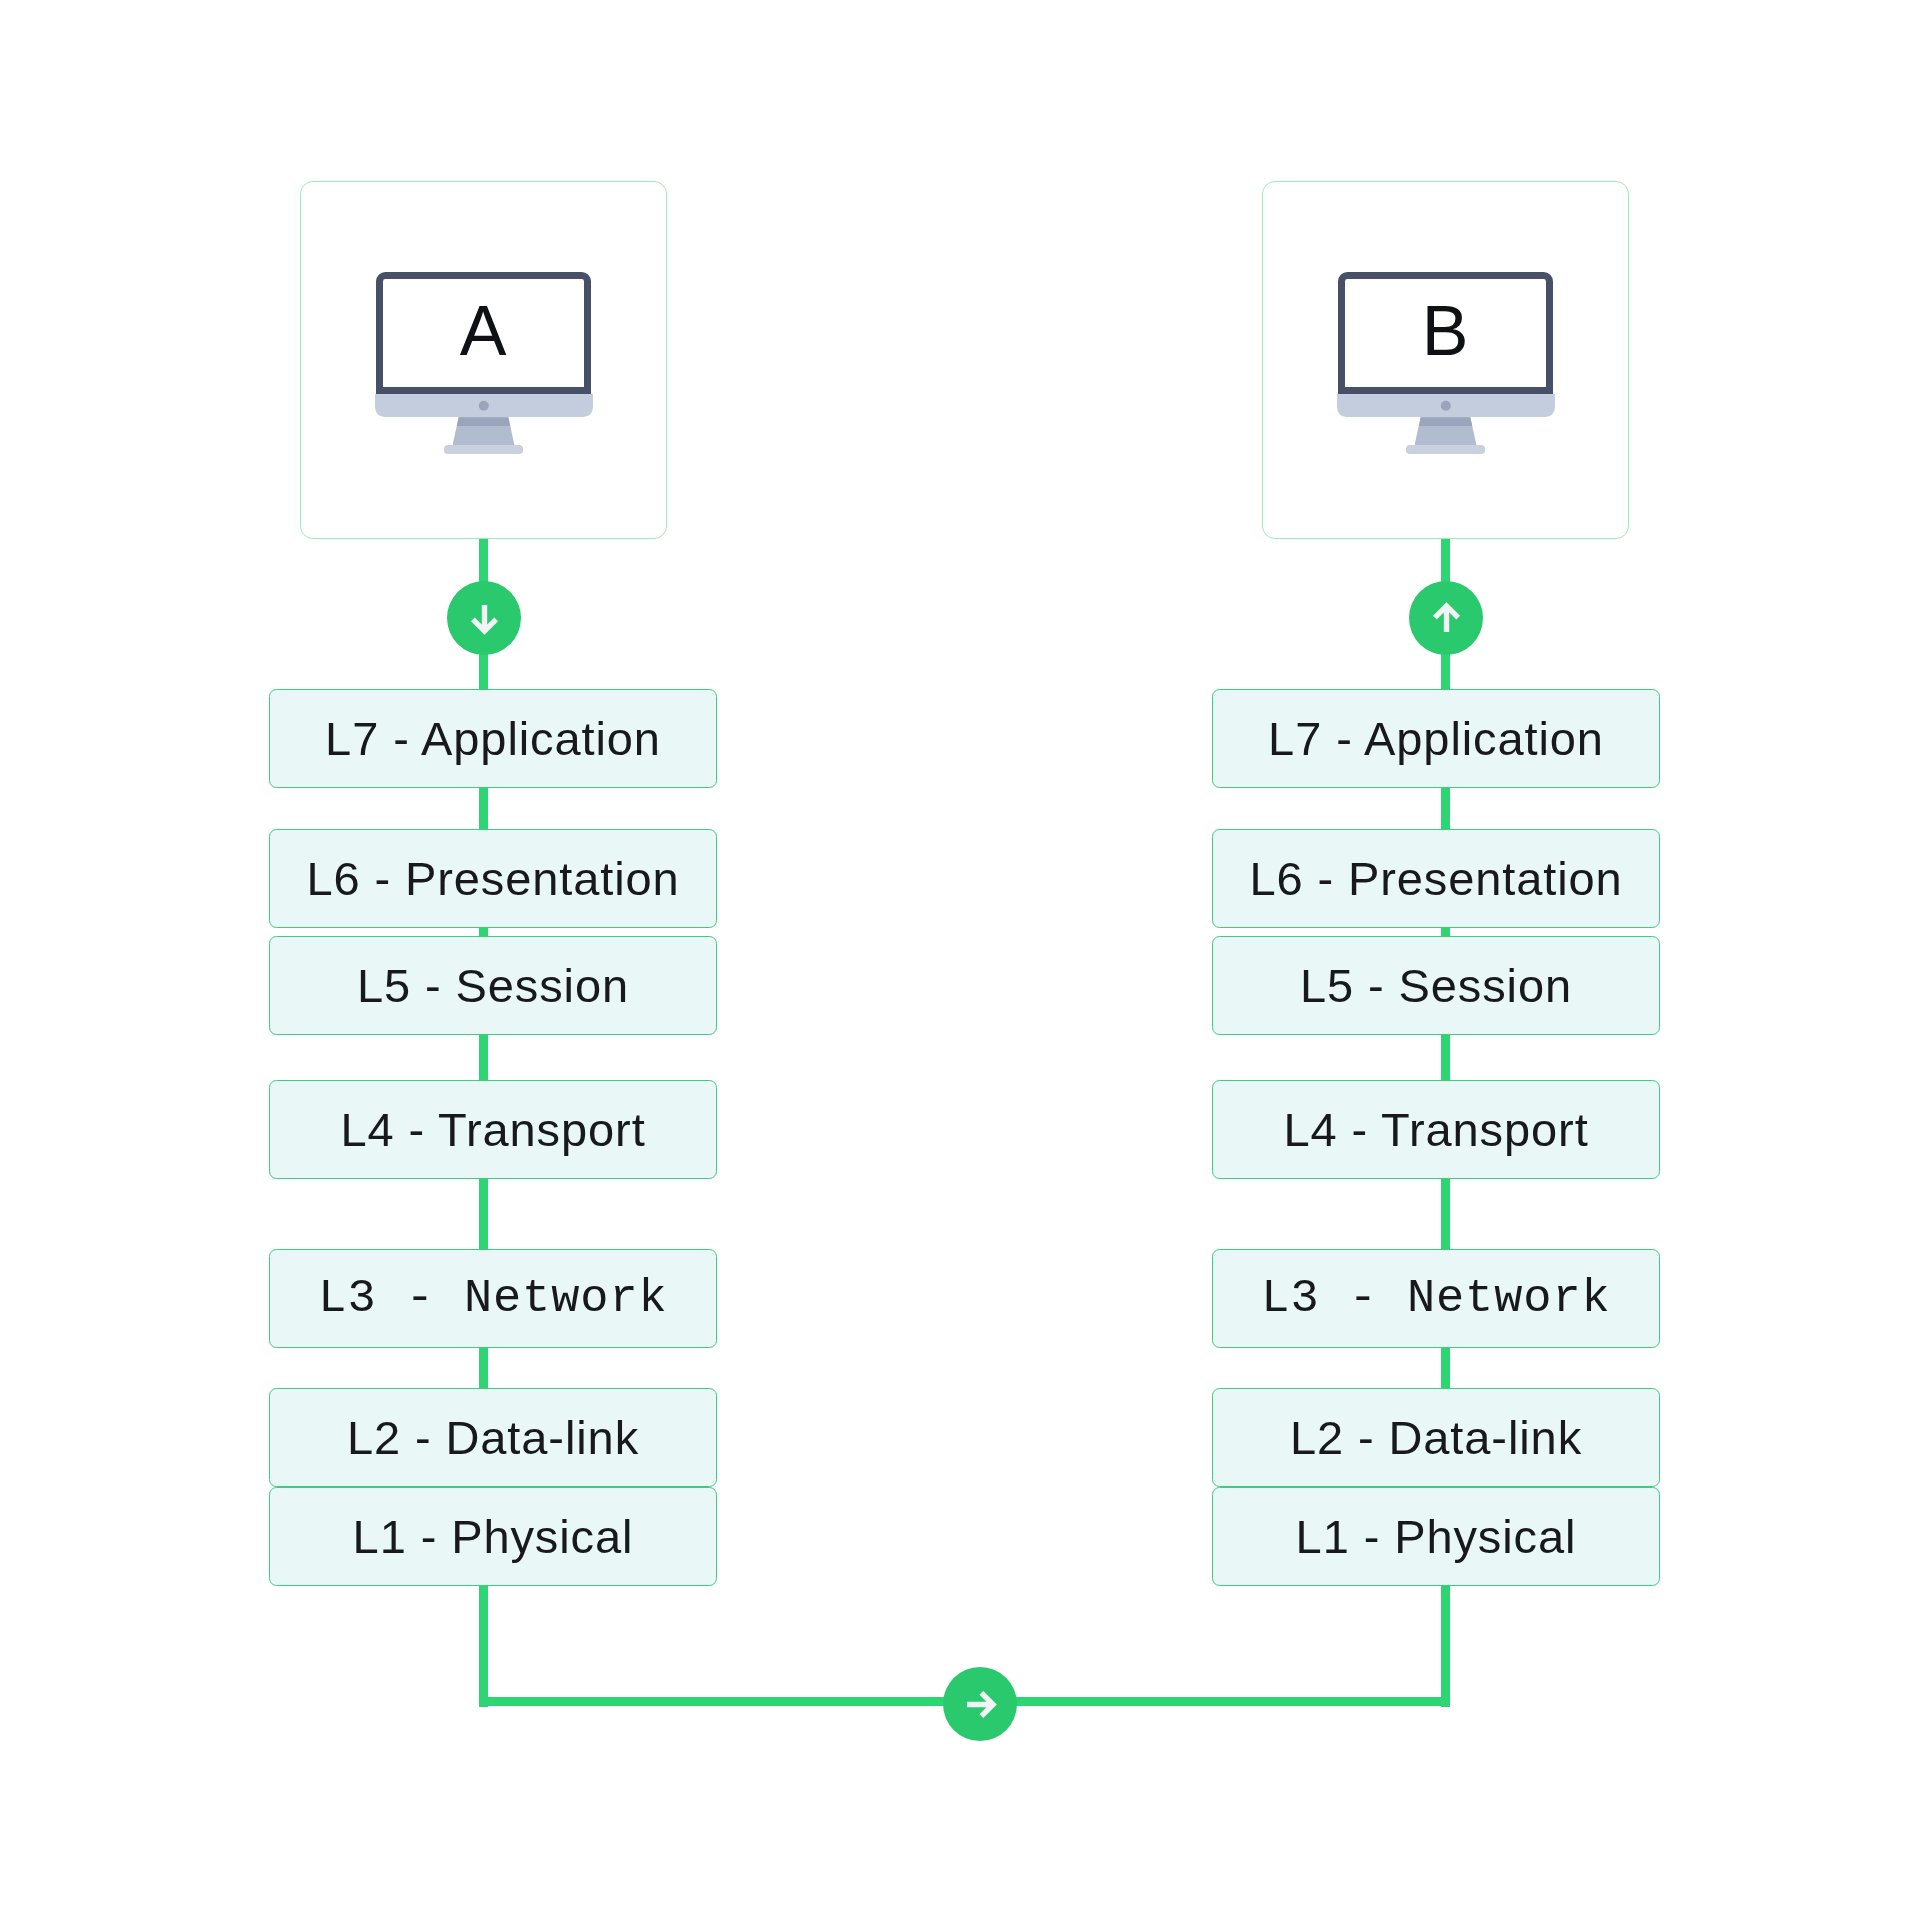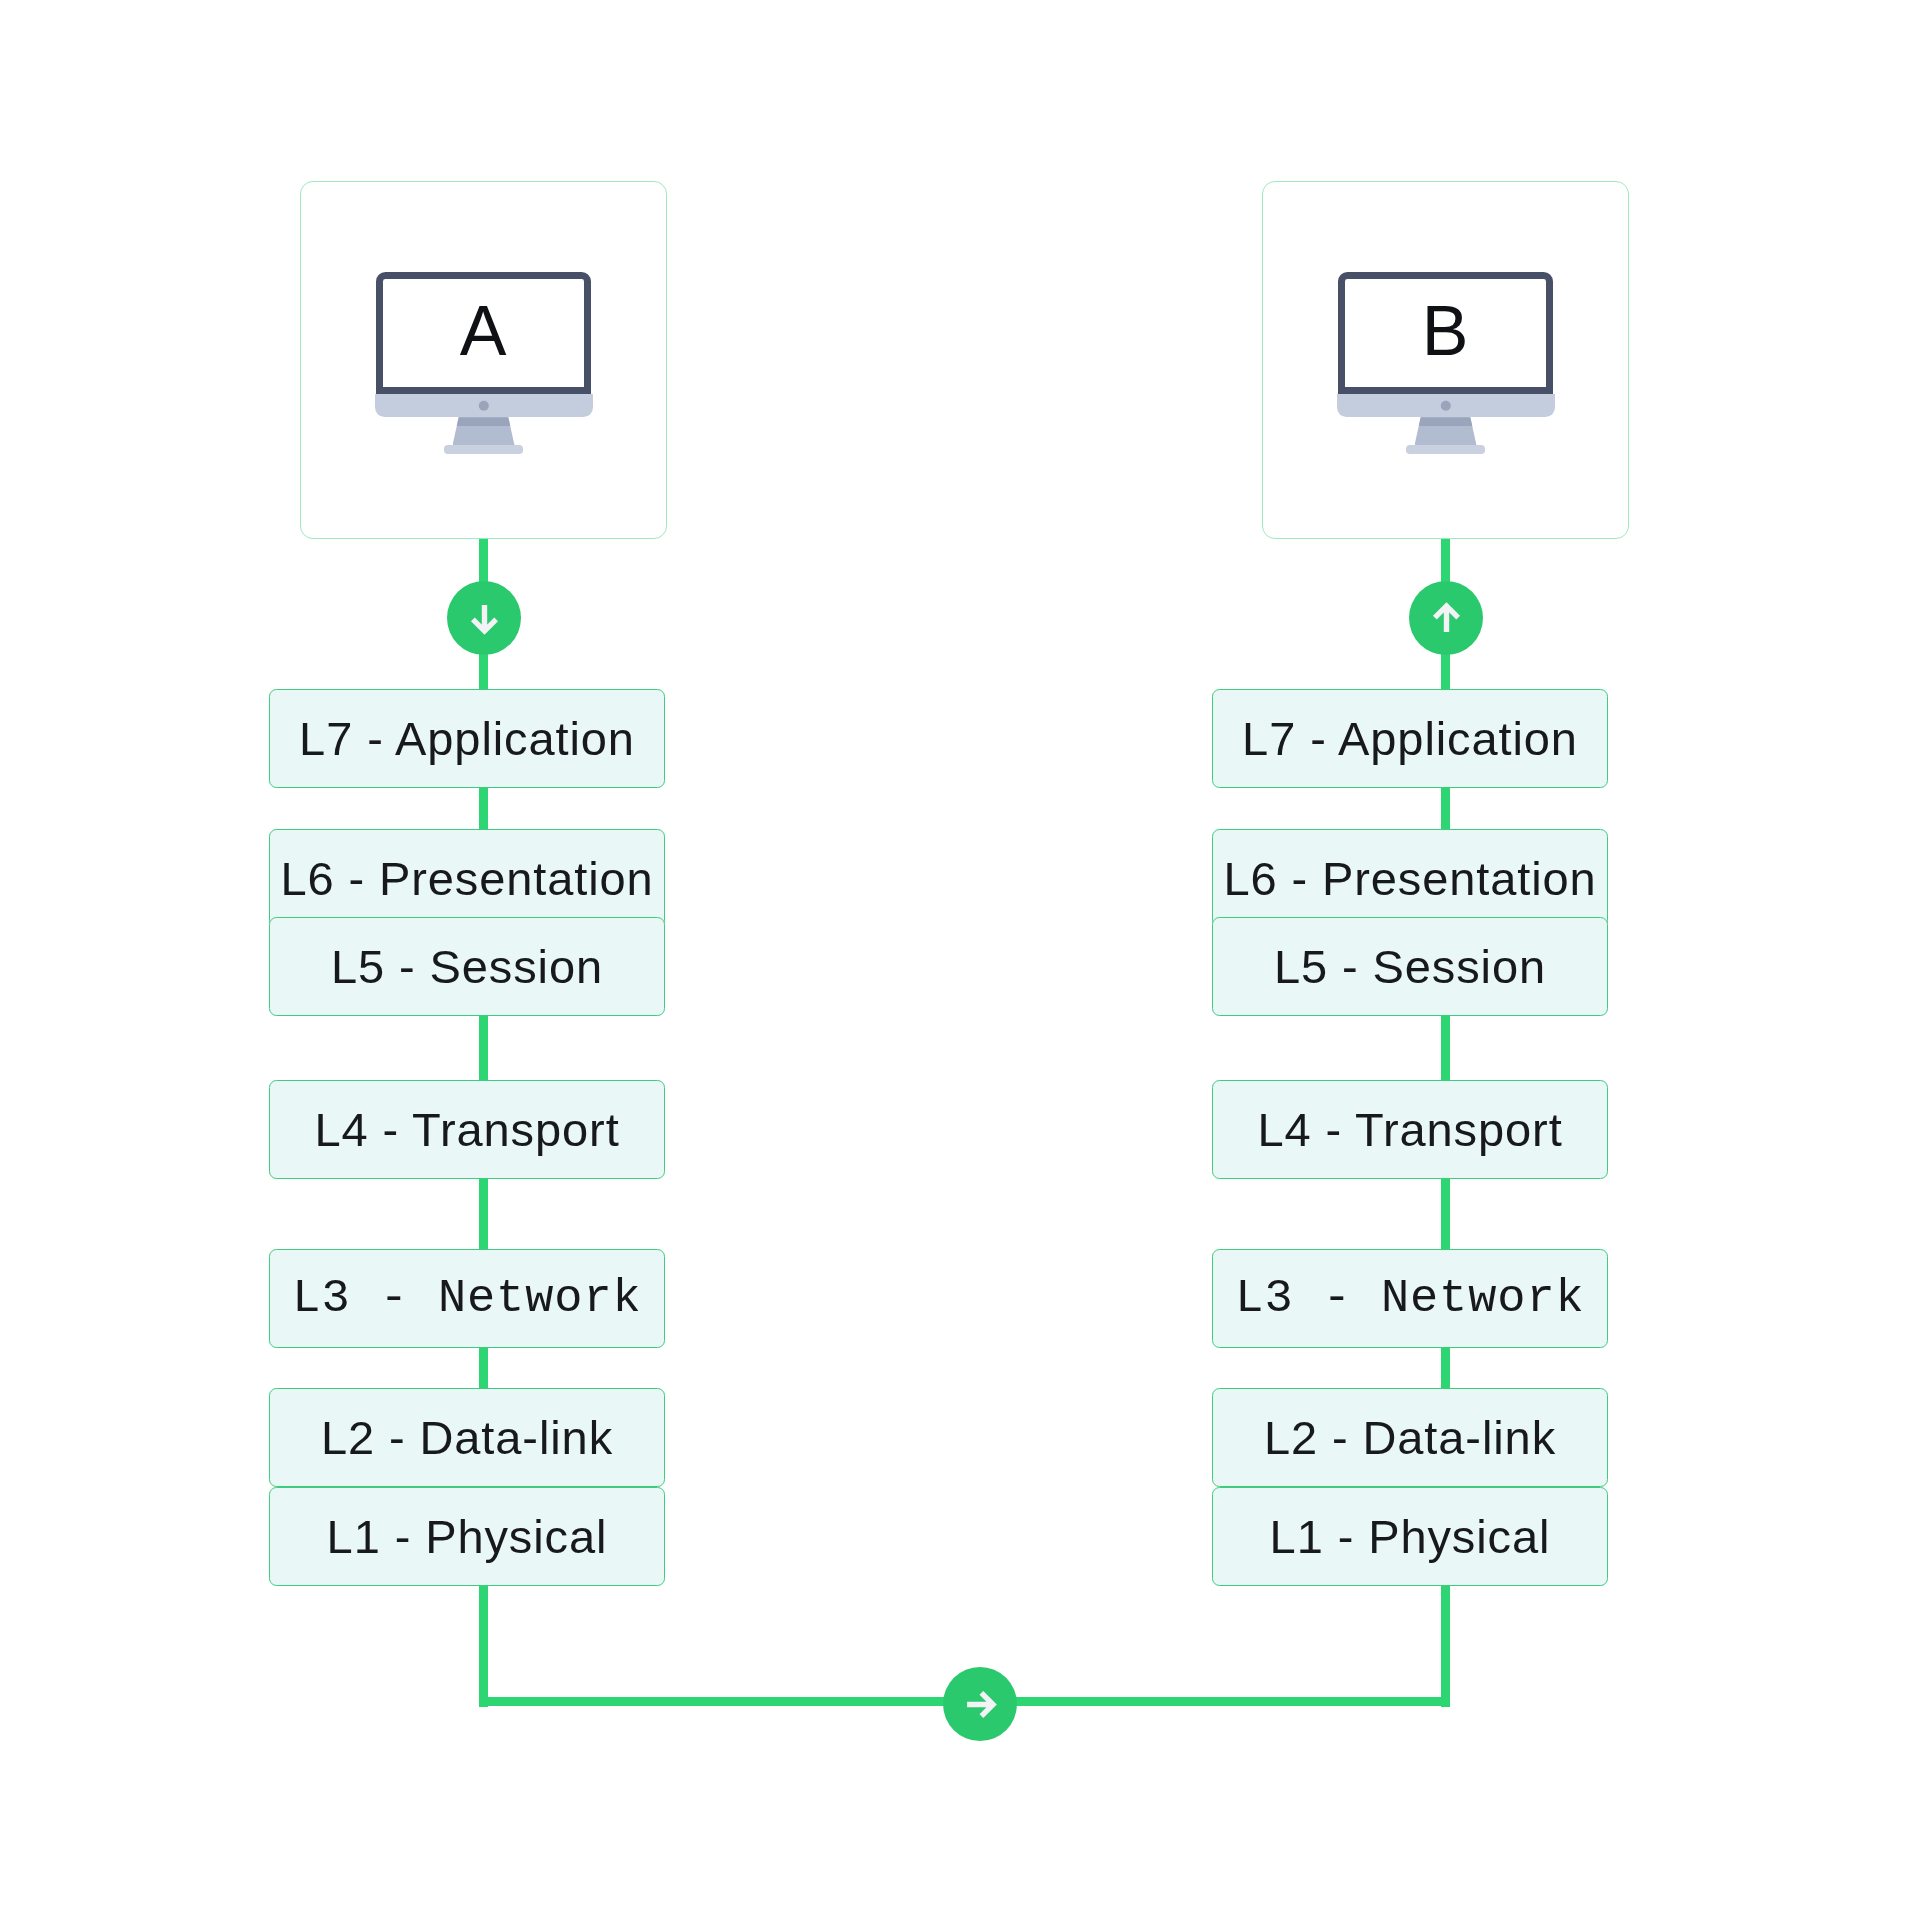--- a/index.html
+++ b/index.html
@@ -58,30 +58,30 @@
     position:absolute;width:74px;height:74px;border-radius:50%;background:#2bc96e;
     display:flex;align-items:center;justify-content:center;z-index:3;
   }
   #badge-down{left:447px;top:581px;}
   #badge-up{left:1409px;top:581px;}
   #badge-right{left:943px;top:1667px;}
   .arrow-badge svg{display:block;}
 
   
   .layer-box{
-    position:absolute;width:396px;height:99px;box-sizing:border-box;
+    position:absolute;width:448px;height:99px;box-sizing:border-box;
     background:#e9f7f6;border:1.9px solid #3ecd7e;border-radius:7.5px;
     display:flex;align-items:center;justify-content:center;z-index:2;
     font-size:47px;font-weight:500;color:#17191c;letter-spacing:0.9px;white-space:nowrap;
   }
   .col-left .layer-box{left:269px;}
   .col-right .layer-box{left:1212px;}
   .layer-box.r7{top:689px;}
   .layer-box.r6{top:829px;text-align:right;}
-  .layer-box.r5{top:917px;}
+  .layer-box.r5{top:936px;}
   .layer-box.r4{top:1080px;}
   .layer-box.r3{top:1249px;font-family:Liberation Mono, monospace;}
   .layer-box.r2{top:1388px;}
   .layer-box.r1{top:1487px;}
 </style>
 </head>
 <body>
 
 <div class="canvas">
 

